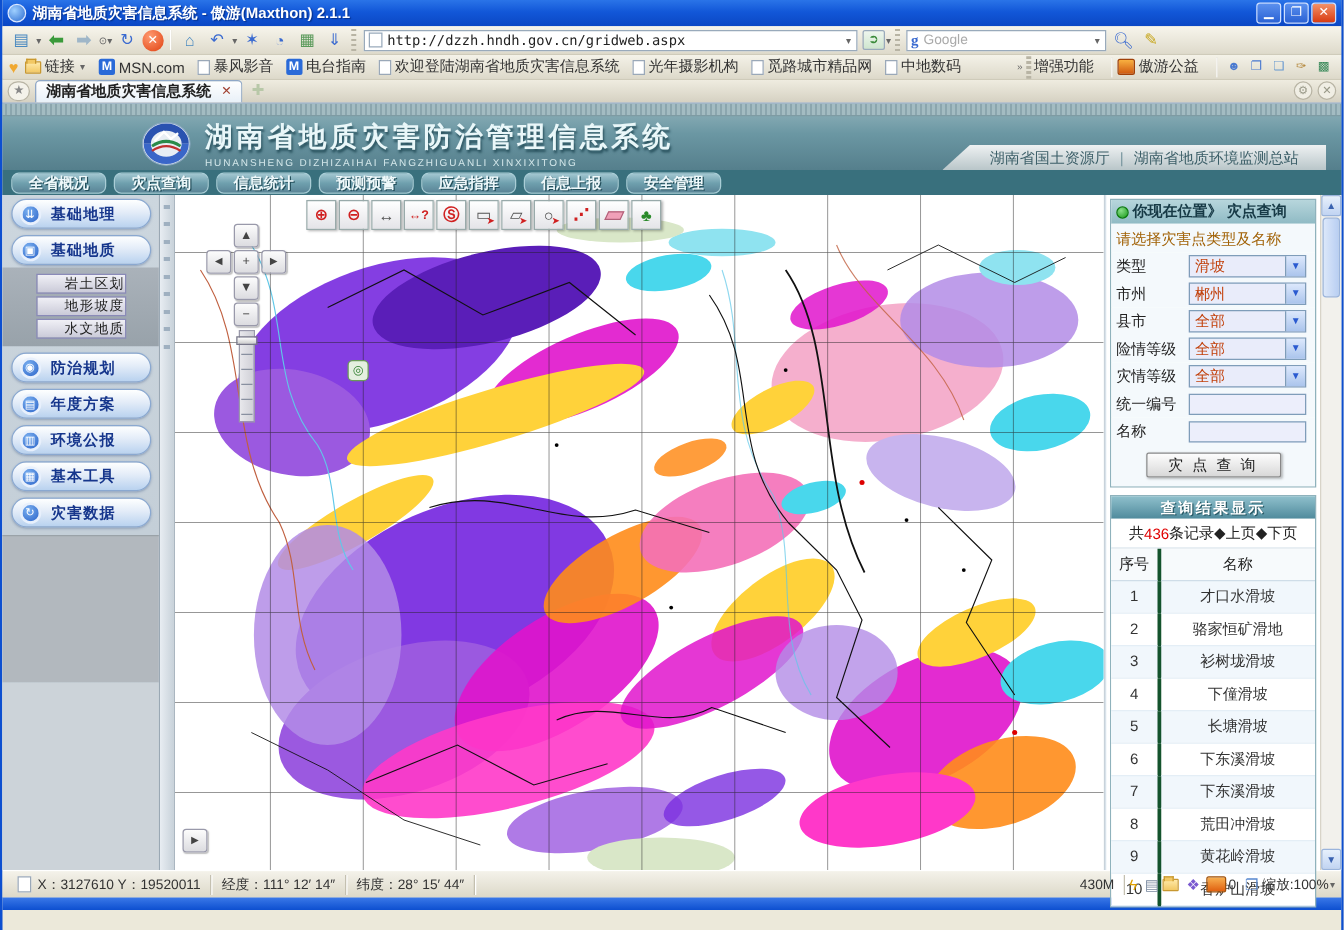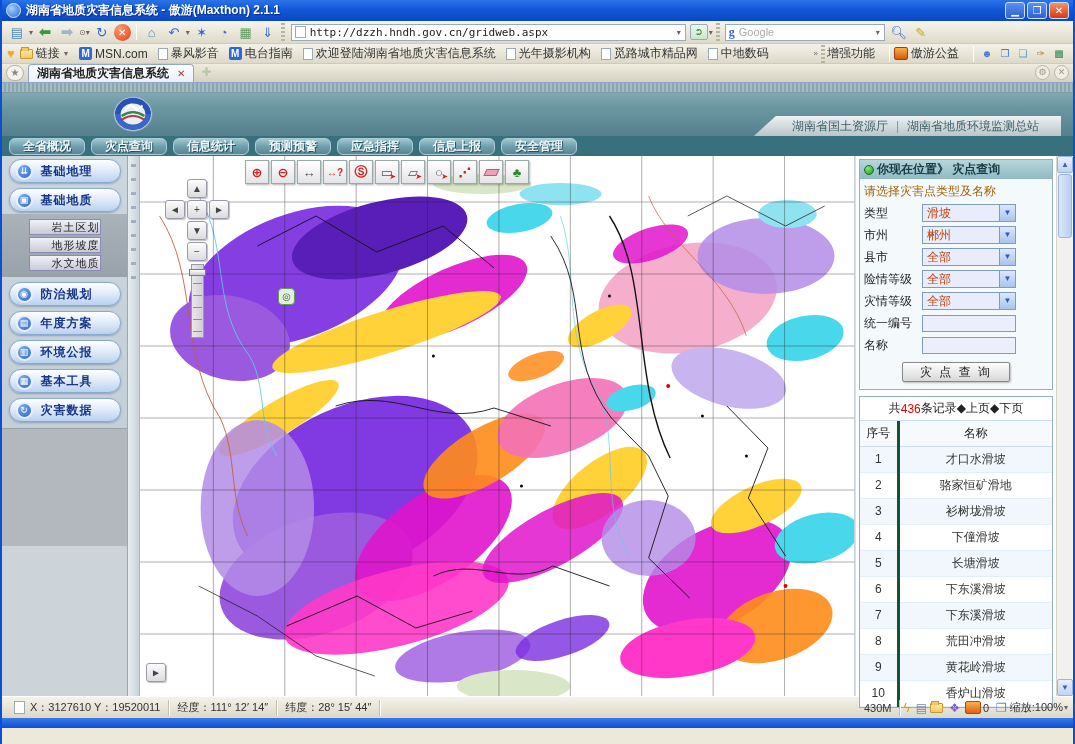--- a/index.html
+++ b/index.html
@@ -111,21 +111,21 @@
   .navwidget{position:absolute;left:24px;top:22px;z-index:5;width:66px;}
   .nw-row{display:flex;justify-content:center;}
   .nwb{width:20px;height:19px;margin:1px;background:linear-gradient(180deg,#fcfcfc,#dcdce0);border:1px solid #99a;border-radius:3px;font-size:10px;color:#444;text-align:center;line-height:17px;box-shadow:1px 1px 1px rgba(0,0,0,.25);}
   .zslider{width:13px;margin:2px auto 0;height:74px;background:linear-gradient(90deg,#e8e8ec,#cfcfd6);border:1px solid #99a;position:relative;}
   .zslider .tick{position:absolute;left:1px;right:1px;height:1px;background:#8890a0;}
   .zslider .handle{position:absolute;left:-3px;right:-3px;top:4px;height:7px;background:linear-gradient(180deg,#fff,#ccc);border:1px solid #778;}
   .mapmarker{position:absolute;left:138px;top:132px;width:17px;height:17px;border-radius:4px;background:#e4efe0;border:1px solid #6a9a5a;display:flex;align-items:center;justify-content:center;color:#2a7a2a;font-size:10px;z-index:4;}
   .map-panbtn{position:absolute;left:6px;bottom:14px;width:20px;height:19px;background:linear-gradient(180deg,#fcfcfc,#dcdce0);border:1px solid #99a;border-radius:3px;font-size:10px;color:#444;text-align:center;line-height:17px;z-index:5;box-shadow:1px 1px 1px rgba(0,0,0,.25);}
 
   
-  .rightpanel{width:201px;background:#fff;border-left:1px solid #d8e2ea;padding:3px 3px 0 3px;font-size:12px;}
+  .rightpanel{width:172px;background:#fff;border-left:1px solid #d8e2ea;padding:3px 3px 0 3px;font-size:12px;}
   .qbox{border:1px solid #8fb2bc;}
   .qheader{height:19px;background:linear-gradient(180deg,#b7d6dc,#8fbac4);display:flex;align-items:center;padding:0 4px;font-weight:bold;color:#173a46;}
   .gdot{width:10px;height:10px;border-radius:5px;background:radial-gradient(circle at 35% 30%,#8ae08a,#1a9a1a);border:1px solid #0a7a0a;margin-right:3px;}
   .instr{padding:4px 4px 2px;color:#a16207;background:#f4f9fc;}
   .frow{display:flex;align-items:center;height:22px;padding:0 4px;background:#f4f9fc;}
   .frow .fl{width:58px;color:#222;}
   .selbox{width:94px;height:18px;border:1px solid #7f9db9;background:#e9ecfa;display:flex;align-items:center;}
   .selbox .val{flex:1;padding-left:4px;color:#c2410c;}
   .selbox .btn{width:16px;height:16px;background:linear-gradient(180deg,#dce8fc,#aac4ec);border-left:1px solid #7f9db9;color:#2a5ad0;font-size:8px;text-align:center;line-height:15px;}
   .tinput{width:94px;height:17px;border:1px solid #7f9db9;background:#eceefb;}
@@ -274,20 +274,24 @@
     <div class="hatch"></div>
     <div class="brand">
       <svg class="logo" viewBox="0 0 44 40">
         <ellipse cx="22" cy="20" rx="20" ry="18" fill="#e8eef4" stroke="#8aa8c0"></ellipse>
         <path d="M6,20 A16,14 0 0 1 38,20" fill="none" stroke="#2a52b0" stroke-width="6"></path>
         <path d="M38,20 A16,14 0 0 1 6,20" fill="none" stroke="#3a66c8" stroke-width="6"></path>
         <path d="M10,22 Q22,14 34,22" fill="none" stroke="#2a8a4a" stroke-width="2.5"></path>
         <path d="M10,26 Q22,18 34,26" fill="none" stroke="#c03030" stroke-width="2"></path>
         <path d="M12,18 L20,10 L26,16 L32,11" fill="none" stroke="#fff" stroke-width="2"></path>
       </svg>
+      <div class="brandtxt">
+        <div class="cn">湖南省地质灾害防治管理信息系统</div>
+        <div class="en">HUNANSHENG DIZHIZAIHAI FANGZHIGUANLI XINXIXITONG</div>
+      </div>
     </div>
     <div class="orgtabs">
       <span class="ol">湖南省国土资源厅</span>
       <span class="bar">|</span>
       <span class="ol">湖南省地质环境监测总站</span>
     </div>
   </div>
 
   <div class="navrow">
     <div class="navtabs">
@@ -552,20 +556,21 @@
         <div class="frow">
           <span class="fl">名称</span>
           <input class="tinput" value="" style="">
         </div>
         <div class="btnrow">
           <button class="qbtn">灾 点 查 询</button>
         </div>
       </div>
 
       <div class="rbox">
+        <div class="rtitle">查询结果显示</div>
         <div class="pager">
           <span>共</span>
             <span class="red">436</span>
             <span>条记录</span>
             <span>◆上页</span>
             <span>◆下页</span>
         </div>
         <table class="rtable">
           <tbody>
               <tr>

